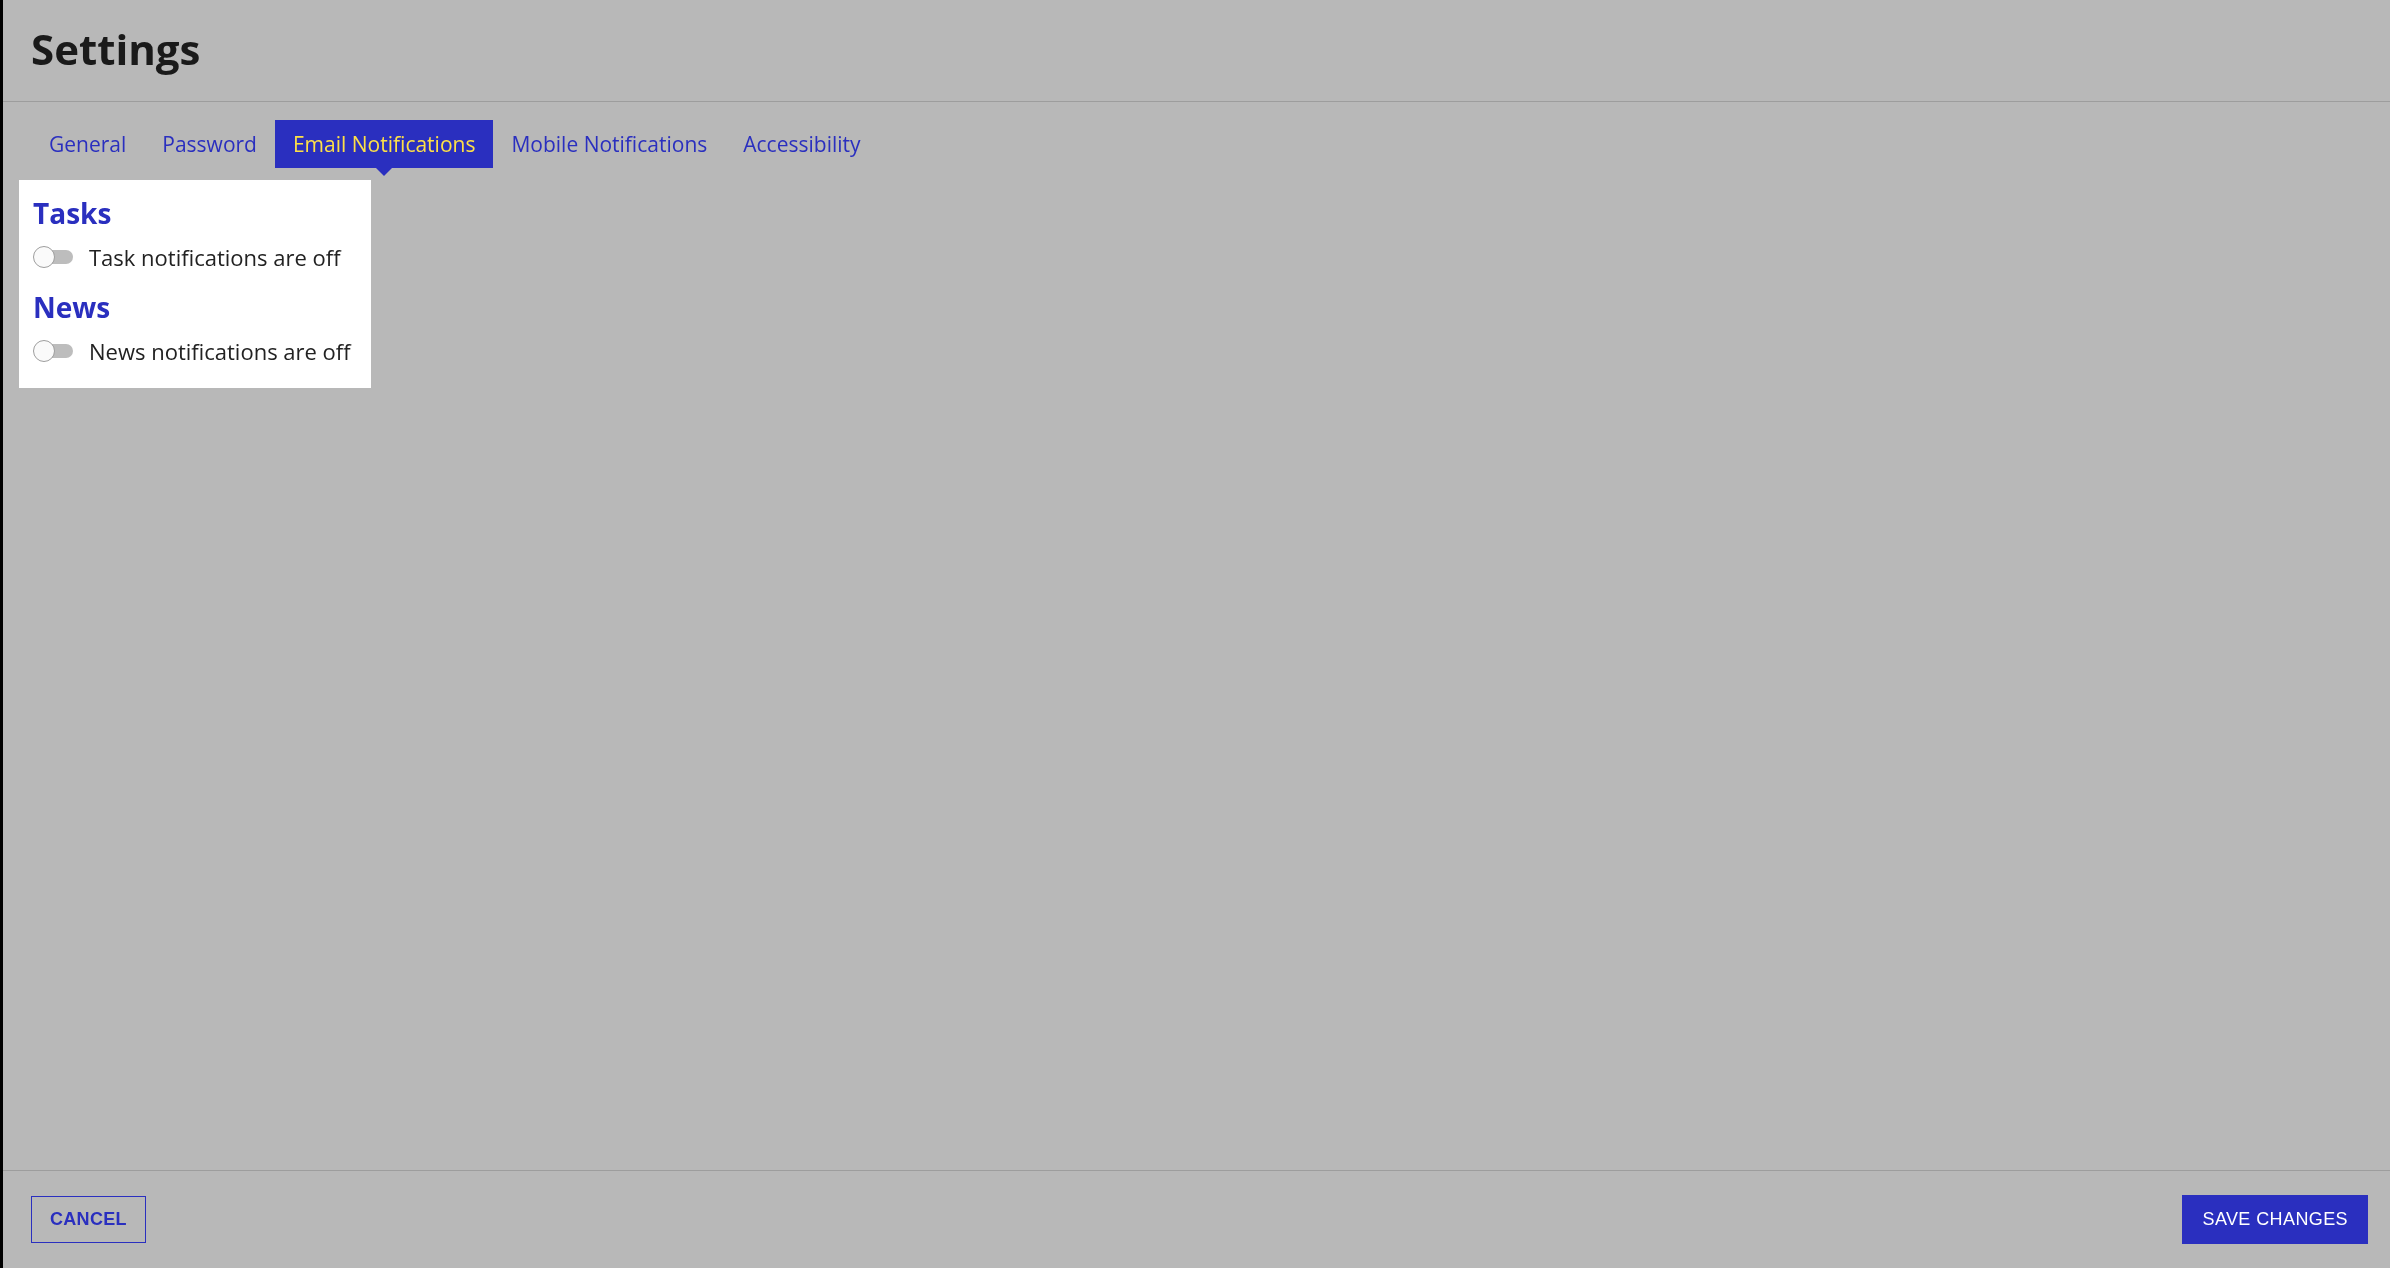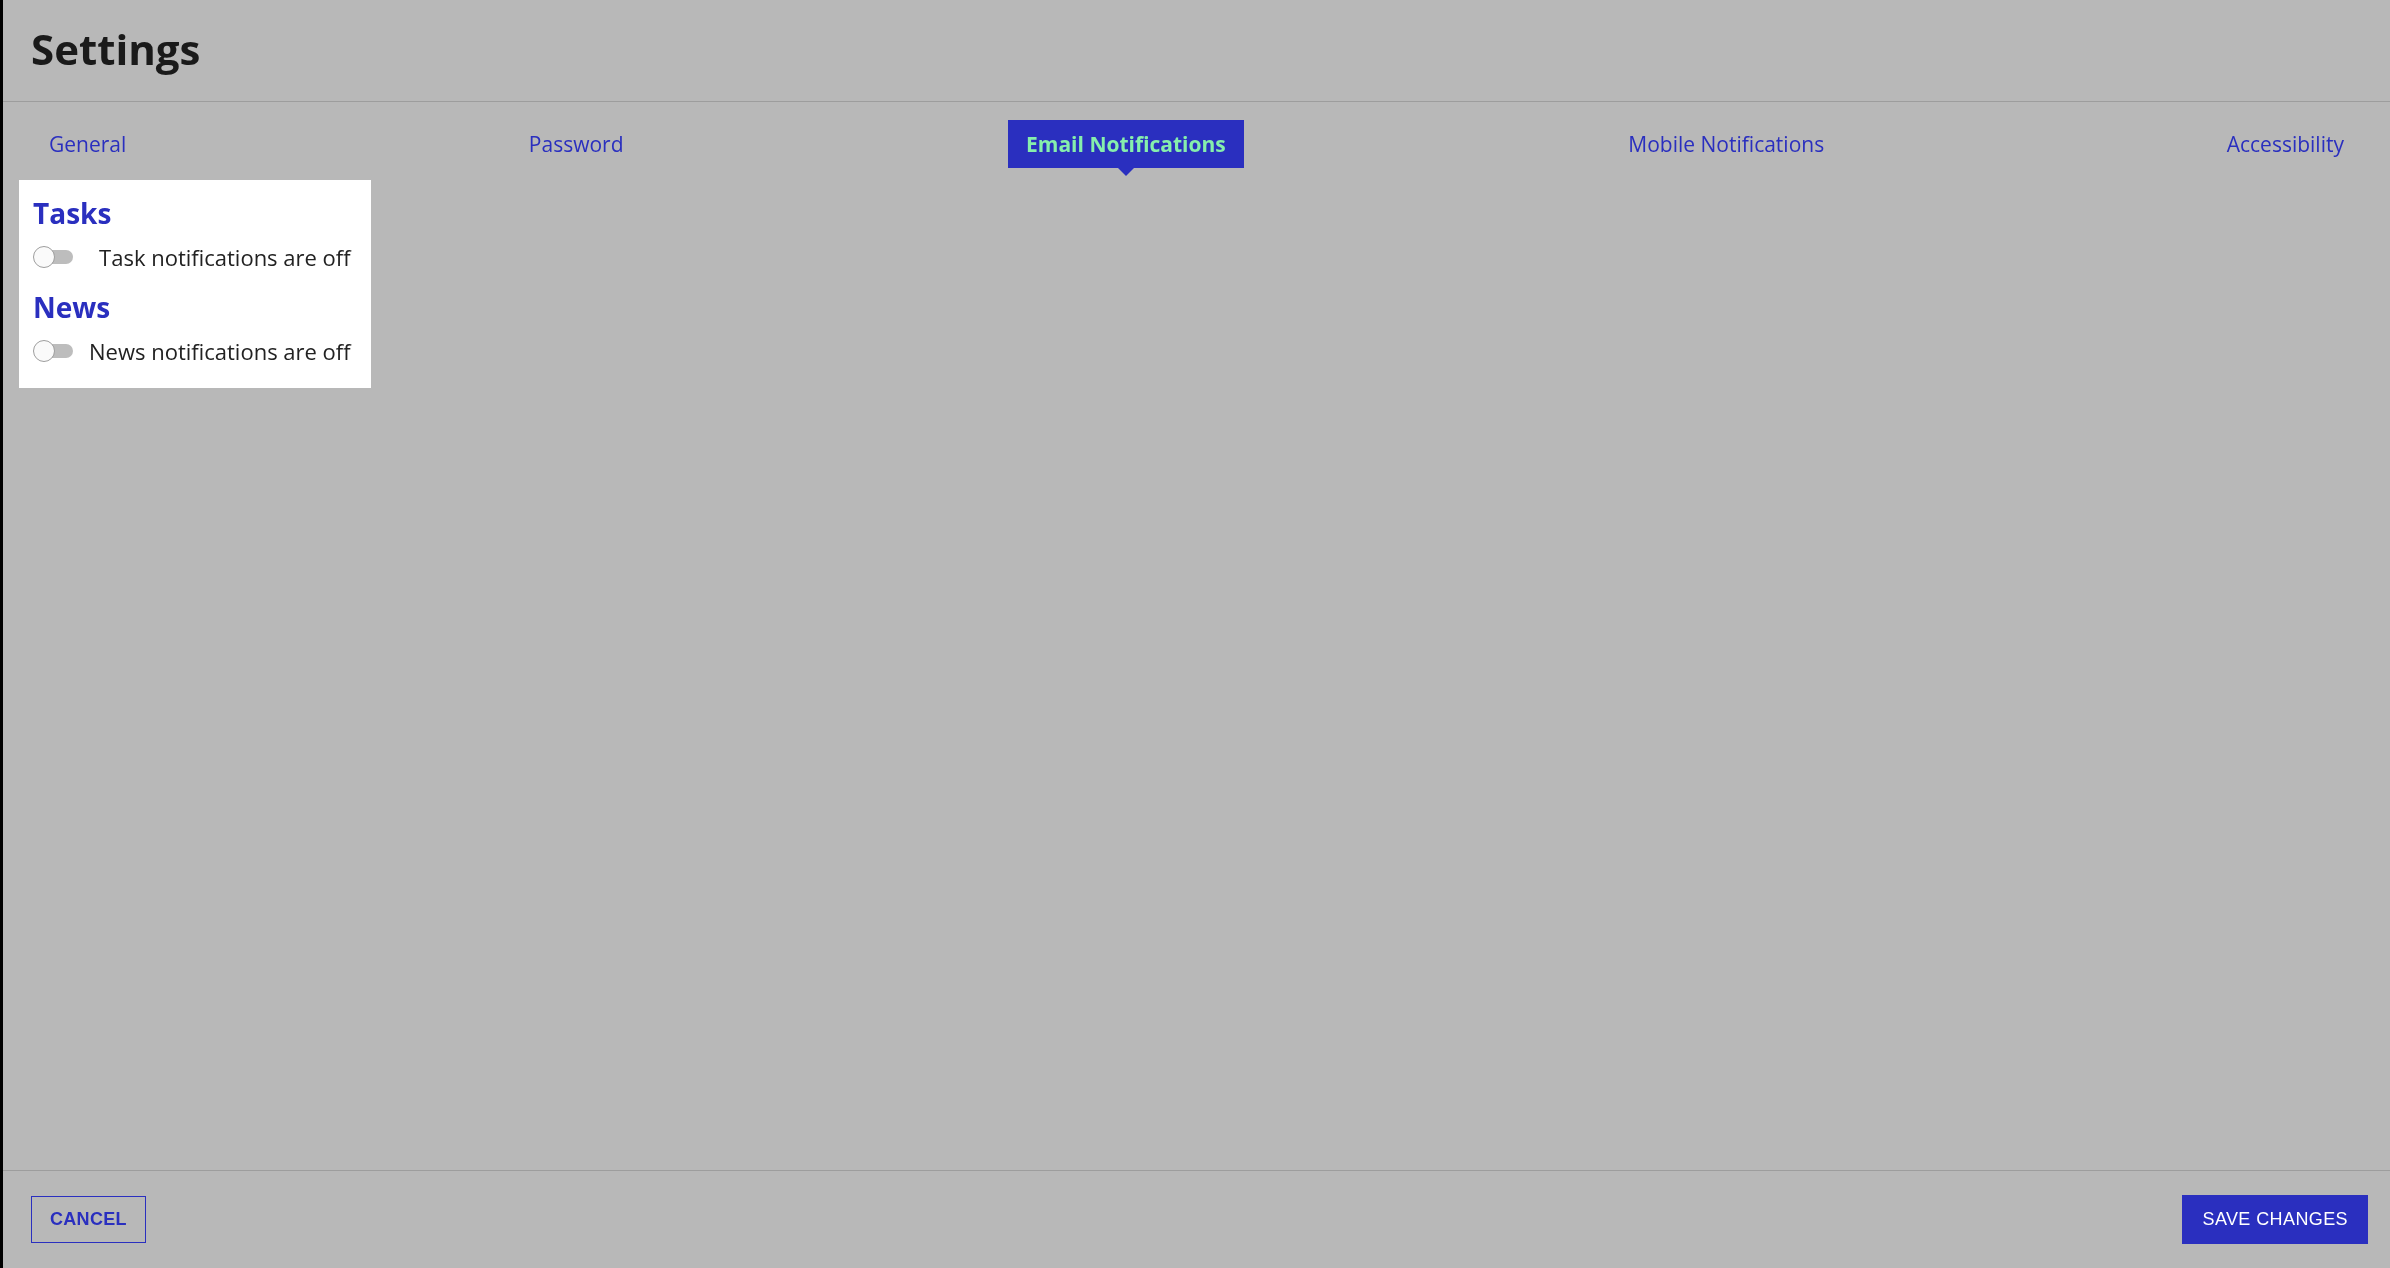--- a/index.html
+++ b/index.html
@@ -1,19 +1,18 @@
 <!DOCTYPE html>
 <html><head>
   <meta charset="utf-8">
   <style>
     * {
       box-sizing: border-box;
       margin: 0;
       padding: 0;
-      justify-content: space-between;
     }
     html, body {
       width: 100%;
       height: 100%;
       font-family: "Segoe UI", "Open Sans", Arial, sans-serif;
       background: #b8b8b8;
       color: #222;
     }
     .page {
       width: 100%;
@@ -41,22 +40,21 @@
       font-size: 21px;
       color: #2a2fbf;
       padding: 10px 18px;
       cursor: pointer;
       position: relative;
       user-select: none;
       white-space: nowrap;
     }
     .tab.active {
       background: #2a2fbf;
-      color: #86efac;
-      font-weight: bold;
+      color: #fde047;
     }
     .tab.active::after {
       content: "";
       position: absolute;
       bottom: -8px;
       left: 50%;
       transform: translateX(-50%);
       width: 0;
       height: 0;
       border-left: 8px solid transparent;

